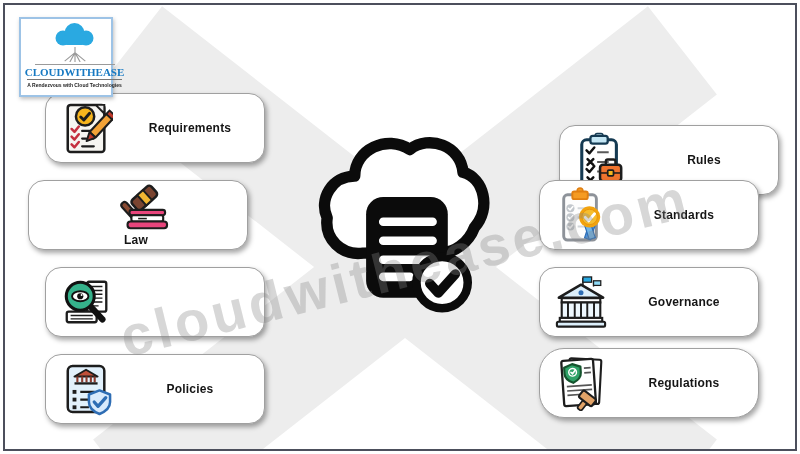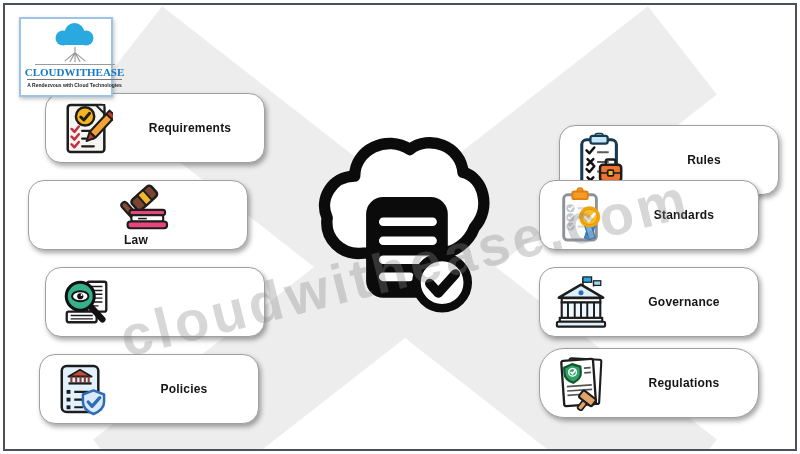--- a/index.html
+++ b/index.html
@@ -112,21 +112,21 @@
         <path d="M11 40 h23 M11 43.5 h23" stroke="#1d1d1d" stroke-width="1.3"></path>
         <line x1="32" y1="31" x2="44" y2="44" stroke="#111" stroke-width="6.5" stroke-linecap="round"></line>
         <circle cx="21" cy="20" r="14.5" fill="#35b28b" stroke="#111" stroke-width="3.2"></circle>
         <ellipse cx="21" cy="20" rx="8.5" ry="5.2" fill="#fff" stroke="#111" stroke-width="2"></ellipse>
         <circle cx="21" cy="20" r="3.2" fill="#111"></circle>
         <circle cx="22.4" cy="18.8" r="1" fill="#fff"></circle>
       </svg>
     </span>
   </div>
 
-  <div class="item-box" style="left:34px;top:349px;">
+  <div class="item-box" style="left:40px;top:349px;">
     <span class="icon-wrap">
       <svg width="50" height="56" viewBox="0 0 52 58">
         <rect x="6" y="5" width="38" height="48" rx="5" fill="#e2f1fc" stroke="#1d1d1d" stroke-width="2.6"></rect>
         <path d="M25 9 L37 16 H13 Z" fill="#c0503a" stroke="#1d1d1d" stroke-width="2" stroke-linejoin="round"></path>
         <path d="M16 16 V22 M21 16 V22 M25.5 16 V22 M30 16 V22 M34 16 V22" stroke="#8c3b2e" stroke-width="2.2"></path>
         <path d="M13 23.2 H37" stroke="#1d1d1d" stroke-width="2.4"></path>
         <rect x="11" y="30" width="4" height="4" fill="#1d1d1d"></rect>
         <rect x="11" y="38" width="4" height="4" fill="#1d1d1d"></rect>
         <rect x="11" y="46" width="4" height="4" fill="#1d1d1d"></rect>
         <path d="M19 32 H34 M19 40 H33 M19 48 H28" stroke="#1d1d1d" stroke-width="2.2"></path>

